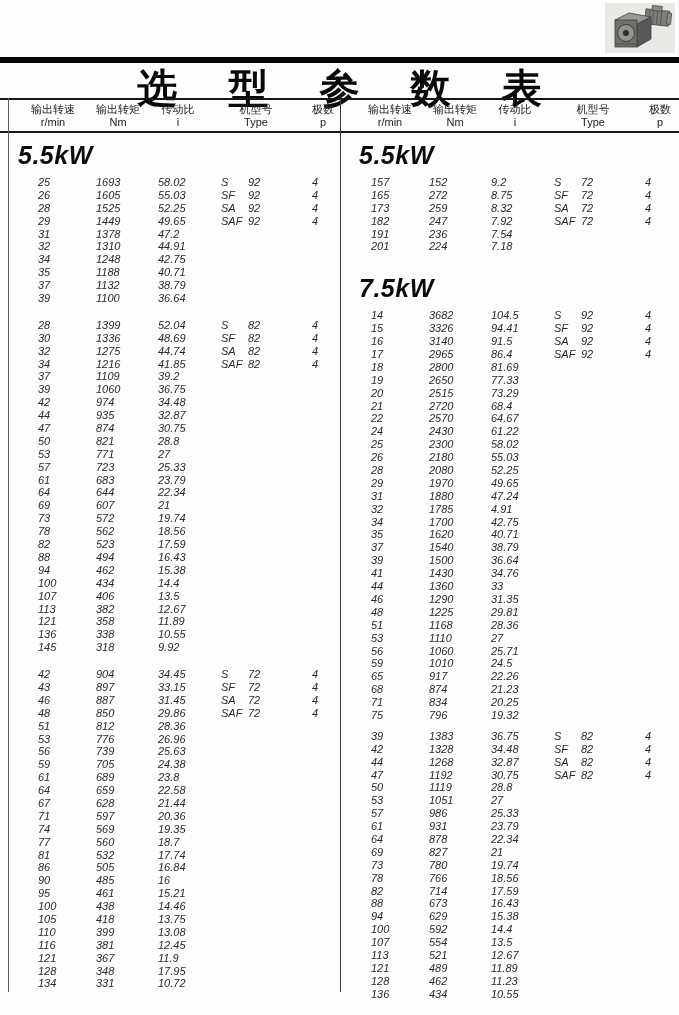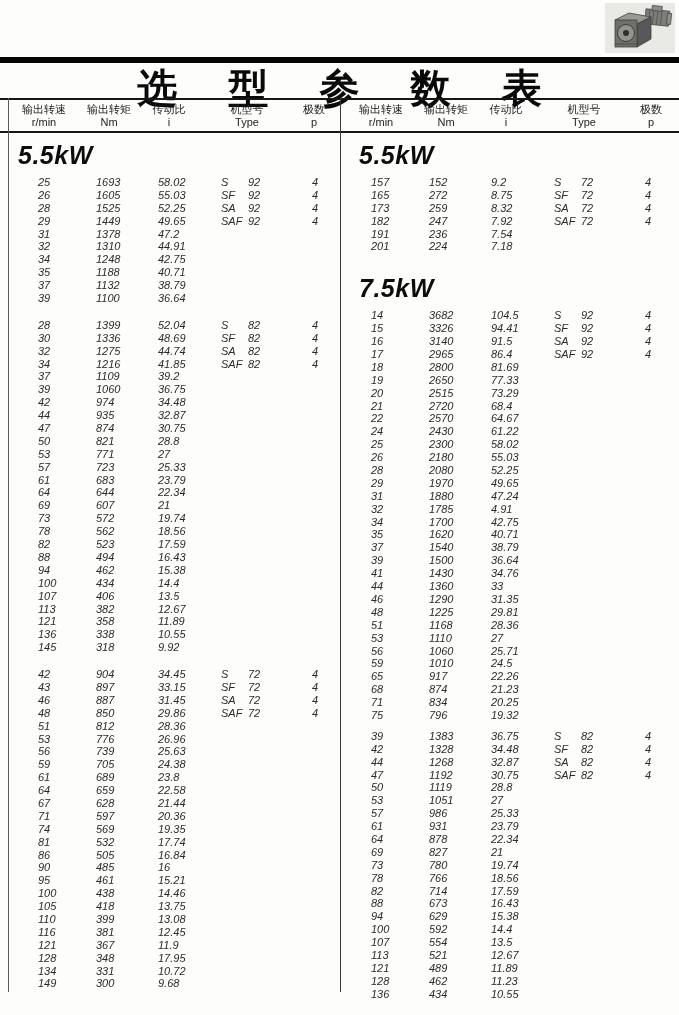--- a/index.html
+++ b/index.html
@@ -13,21 +13,21 @@
   .page-title{
     position:absolute;top:61px;left:0;width:679px;text-align:center;
     font-size:40px;font-weight:bold;color:#0a0a0a;
     letter-spacing:20px;text-indent:20px;white-space:nowrap;
   }
   .rule-top{position:absolute;top:98px;left:0;width:679px;height:2px;background:#161616;}
   .rule-bottom{position:absolute;top:131px;left:0;width:679px;height:2px;background:#161616;}
   .vdivider{position:absolute;top:98px;left:340px;width:1px;height:894px;background:#3a3a3a;}
   .left-border{position:absolute;top:98px;left:8px;width:1px;height:894px;background:#5a5a5a;}
 
-  .header-row{position:absolute;top:103px;display:flex;font-size:11px;line-height:13px;color:#222;}
+  .header-row{position:absolute;top:103px;display:flex;font-size:11px;line-height:13px;color:#222;margin-left:9px;}
   #header-left{left:8px;width:333px;}
   #header-right{left:341px;width:338px;padding-left:4px;}
   .hcell{text-align:center;}
   .hcell span{display:block;}
   .w0{width:72px;} .w1{width:58px;} .w2{width:62px;} .w3{width:94px;} .w4{width:40px;}
 
   .panel{position:absolute;top:140px;font-style:italic;}
   #panel-left{left:8px;width:333px;}
   #panel-right{left:341px;width:338px;}
 
@@ -524,20 +524,28 @@
       </div>
       <div class="row">
         <span class="cell c-speed">74</span>
         <span class="cell c-torque">569</span>
         <span class="cell c-ratio">19.35</span>
         <span class="cell c-type"></span>
         <span class="cell c-size"></span>
         <span class="cell c-poles"></span>
       </div>
       <div class="row">
+        <span class="cell c-speed">77</span>
+        <span class="cell c-torque">560</span>
+        <span class="cell c-ratio">18.7</span>
+        <span class="cell c-type"></span>
+        <span class="cell c-size"></span>
+        <span class="cell c-poles"></span>
+      </div>
+      <div class="row">
         <span class="cell c-speed">81</span>
         <span class="cell c-torque">532</span>
         <span class="cell c-ratio">17.74</span>
         <span class="cell c-type"></span>
         <span class="cell c-size"></span>
         <span class="cell c-poles"></span>
       </div>
       <div class="row">
         <span class="cell c-speed">86</span>
         <span class="cell c-torque">505</span>
@@ -607,28 +615,20 @@
         <span class="cell c-torque">348</span>
         <span class="cell c-ratio">17.95</span>
         <span class="cell c-type"></span>
         <span class="cell c-size"></span>
         <span class="cell c-poles"></span>
       </div>
       <div class="row">
         <span class="cell c-speed">134</span>
         <span class="cell c-torque">331</span>
         <span class="cell c-ratio">10.72</span>
-        <span class="cell c-type"></span>
-        <span class="cell c-size"></span>
-        <span class="cell c-poles"></span>
-      </div>
-      <div class="row">
-        <span class="cell c-speed">149</span>
-        <span class="cell c-torque">300</span>
-        <span class="cell c-ratio">9.68</span>
         <span class="cell c-type"></span>
         <span class="cell c-size"></span>
         <span class="cell c-poles"></span>
       </div>
     </div>
   </div>
 <div class="panel" id="panel-right">
     <div class="section-heading">5.5kW</div>
     <div class="block">
       <div class="row">

